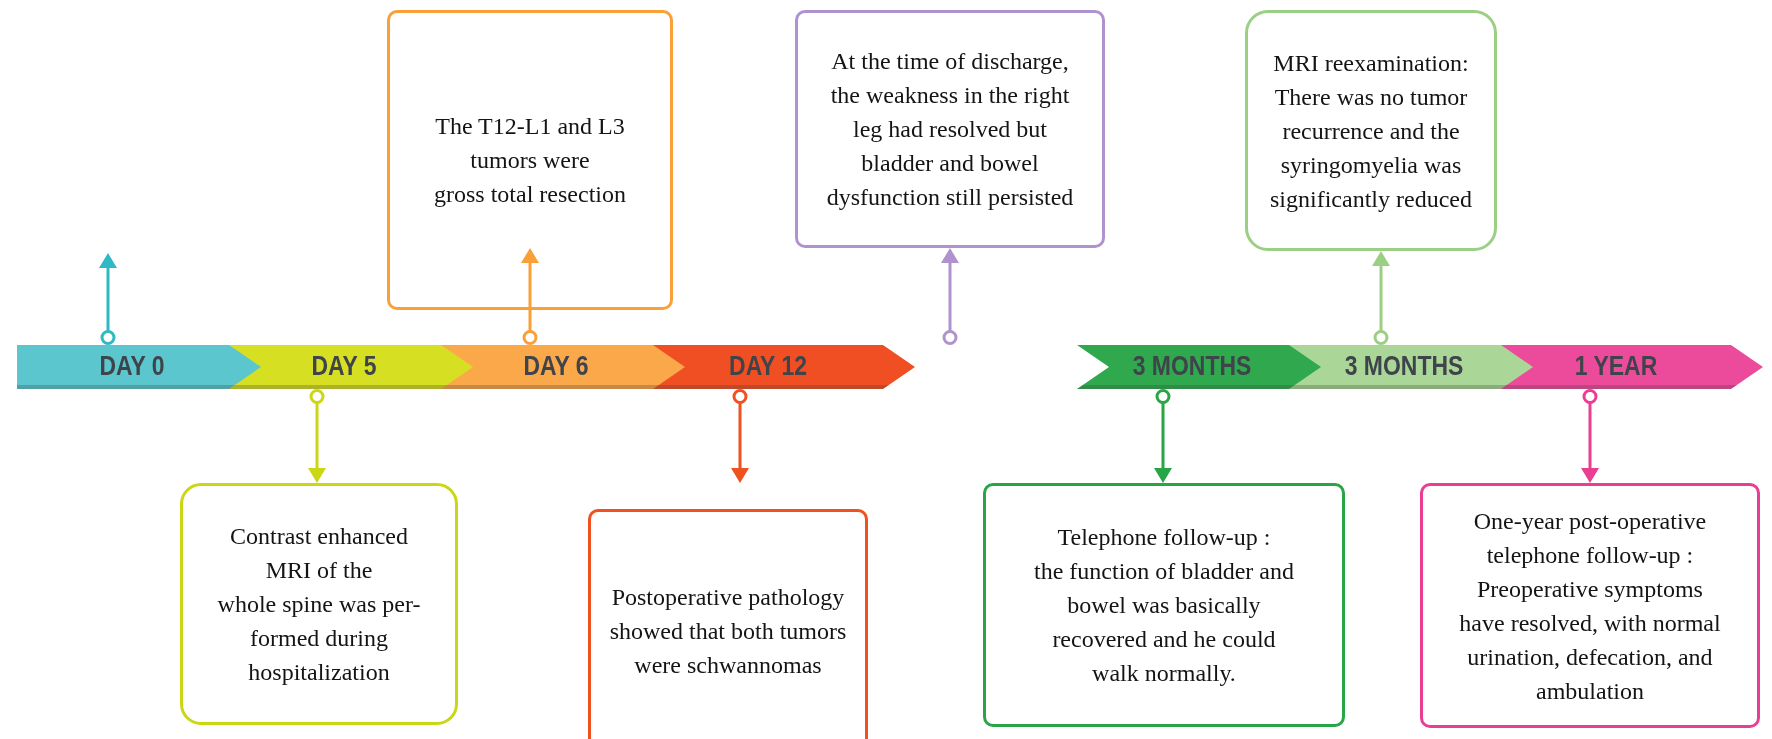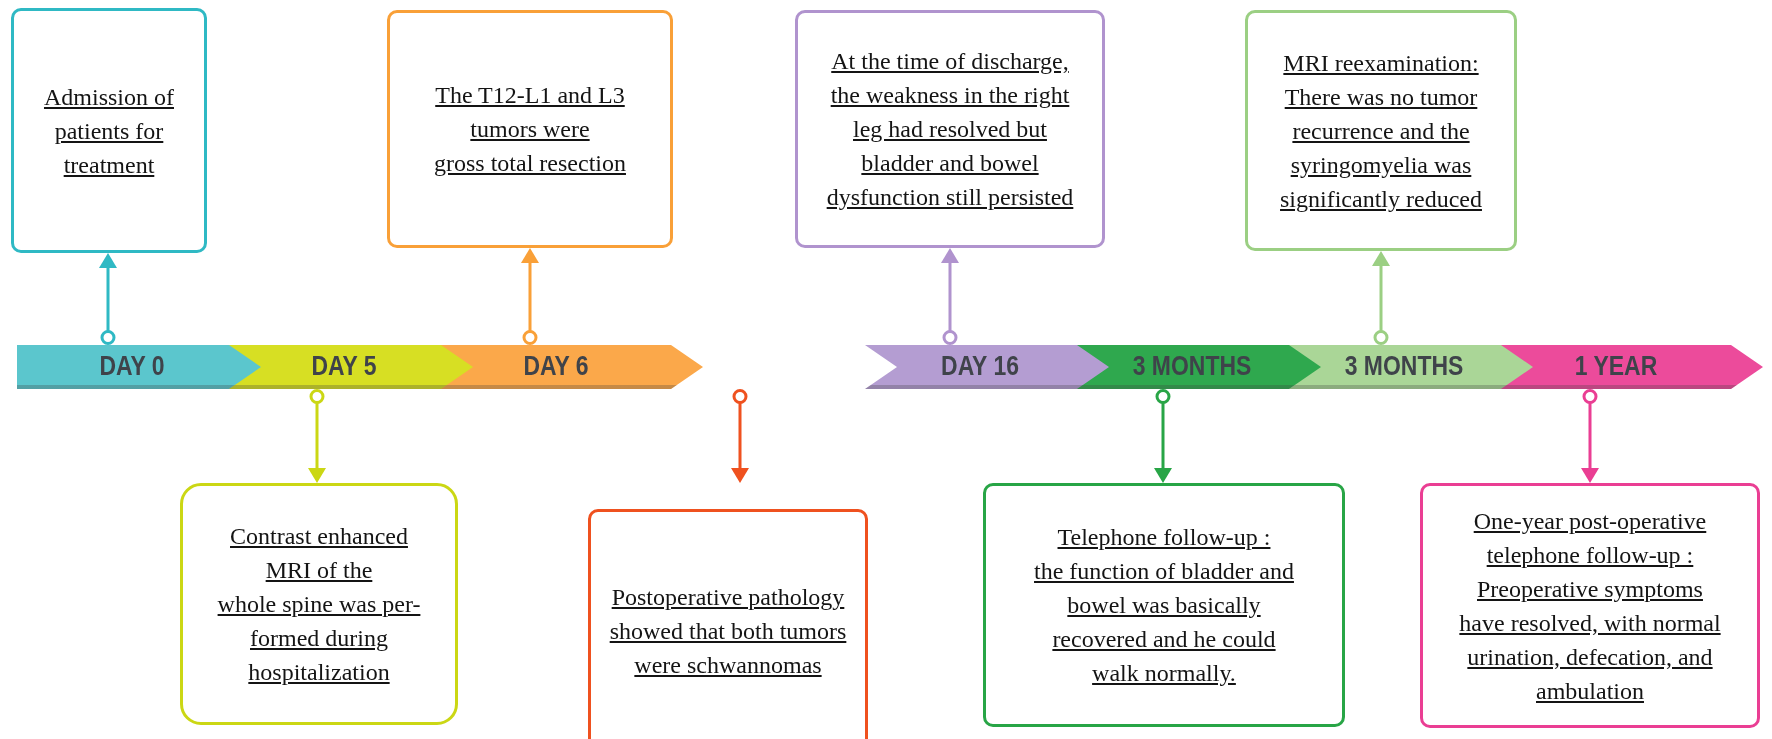--- a/index.html
+++ b/index.html
@@ -21,21 +21,20 @@
     display:flex;align-items:center;justify-content:center;
     padding:6px 4px;
   }
   .note-text{
     margin:8px;
     white-space:pre-line;
     text-align:center;
     font-size:24px;
     line-height:34px;
     color:#141414;
-    text-decoration:underline;
   }
   
   .chevron{
     position:absolute;
     top:345px;height:44px;width:225px;
     background-color:var(--fill);
     background-image:linear-gradient(rgba(0,0,0,0) calc(100% - 4px), rgba(60,60,60,0.28) calc(100% - 4px));
     clip-path:polygon(0 0, calc(100% - 32px) 0, 100% 50%, calc(100% - 32px) 100%, 0 100%, 32px 50%);
     padding-left:37px;
   }
@@ -73,44 +72,39 @@
   .event.top .stem{top:13px;bottom:12px;}
   .event.top .ring{bottom:0;}
   .event.bottom .arrowhead{bottom:0;border-top:15px solid var(--accent);}
   .event.bottom .stem{top:12px;bottom:13px;}
   .event.bottom .ring{top:0;}
   
   .ev0 .chevron{left:17px;}  .ev0 .note-box{left:11px;top:8px;width:196px;height:245px;}
   .ev0 .connector{left:99px;top:253px;height:92px;}
   .ev1 .chevron{left:229px;} .ev1 .note-box{left:180px;top:483px;width:278px;height:242px;border-radius:21px;}
   .ev1 .connector{left:308px;top:389px;height:94px;}
-  .ev2 .chevron{left:441px;} .ev2 .note-box{left:387px;top:10px;width:286px;height:238px;}
+  .ev2 .chevron{left:441px;} .ev2 .note-box{left:387px;top:10px;width:286px;height:300px;}
   .ev2 .connector{left:521px;top:248px;height:97px;}
   .ev3 .chevron{left:653px;} .ev3 .note-box{left:588px;top:509px;width:280px;height:244px;}
   .ev3 .connector{left:731px;top:389px;height:94px;}
   .ev4 .chevron{left:865px;} .ev4 .note-box{left:795px;top:10px;width:310px;height:238px;}
   .ev4 .connector{left:941px;top:248px;height:97px;}
   .ev5 .chevron{left:1077px;}.ev5 .note-box{left:983px;top:483px;width:362px;height:244px;}
   .ev5 .connector{left:1154px;top:389px;height:94px;}
-  .ev6 .chevron{left:1289px;}.ev6 .note-box{left:1245px;top:10px;width:272px;height:241px;}
+  .ev6 .chevron{left:1289px;}.ev6 .note-box{left:1245px;top:10px;width:252px;height:241px;border-radius:23px;}
   .ev6 .connector{left:1372px;top:251px;height:94px;}
   .ev7 .chevron{left:1501px;text-decoration:underline;}.ev7 .note-box{left:1420px;top:483px;width:340px;height:245px;align-items:center;}
   .ev7 .connector{left:1581px;top:389px;height:94px;}
 </style>
 </head>
 <body>
 
 <div id="stage">
 
   <div class="event top ev0" style="--fill: #5BC6CD; --accent: #2FB9C4;">
-    <div class="note-box">
-      <p class="note-text">Admission of
-patients for
-treatment</p>
-    </div>
     <div class="connector">
       <span class="arrowhead"></span>
       <span class="stem"></span>
       <span class="ring"></span>
     </div>
     <div class="chevron first">
       <span class="chevron-label">DAY 0</span>
     </div>
   </div>
 
@@ -152,37 +146,37 @@
     <div class="note-box">
       <p class="note-text">Postoperative pathology
 showed that both tumors
 were schwannomas</p>
     </div>
     <div class="connector">
       <span class="ring"></span>
       <span class="stem"></span>
       <span class="arrowhead"></span>
     </div>
+    <div class="chevron">
+      <span class="chevron-label">DAY 12</span>
+    </div>
   </div>
 
   <div class="event top ev4" style="--fill: #B49DD2; --accent: #B093CE;">
     <div class="note-box">
       <p class="note-text">At the time of discharge,
 the weakness in the right
 leg had resolved but
 bladder and bowel
 dysfunction still persisted</p>
     </div>
     <div class="connector">
       <span class="arrowhead"></span>
       <span class="stem"></span>
       <span class="ring"></span>
-    </div>
-    <div class="chevron">
-      <span class="chevron-label">DAY 16</span>
     </div>
   </div>
 
   <div class="event bottom ev5" style="--fill: #2FA84E; --accent: #28A546;">
     <div class="note-box">
       <p class="note-text">Telephone follow-up :
 the function of bladder and
 bowel was basically
 recovered and he could
 walk normally.</p>

